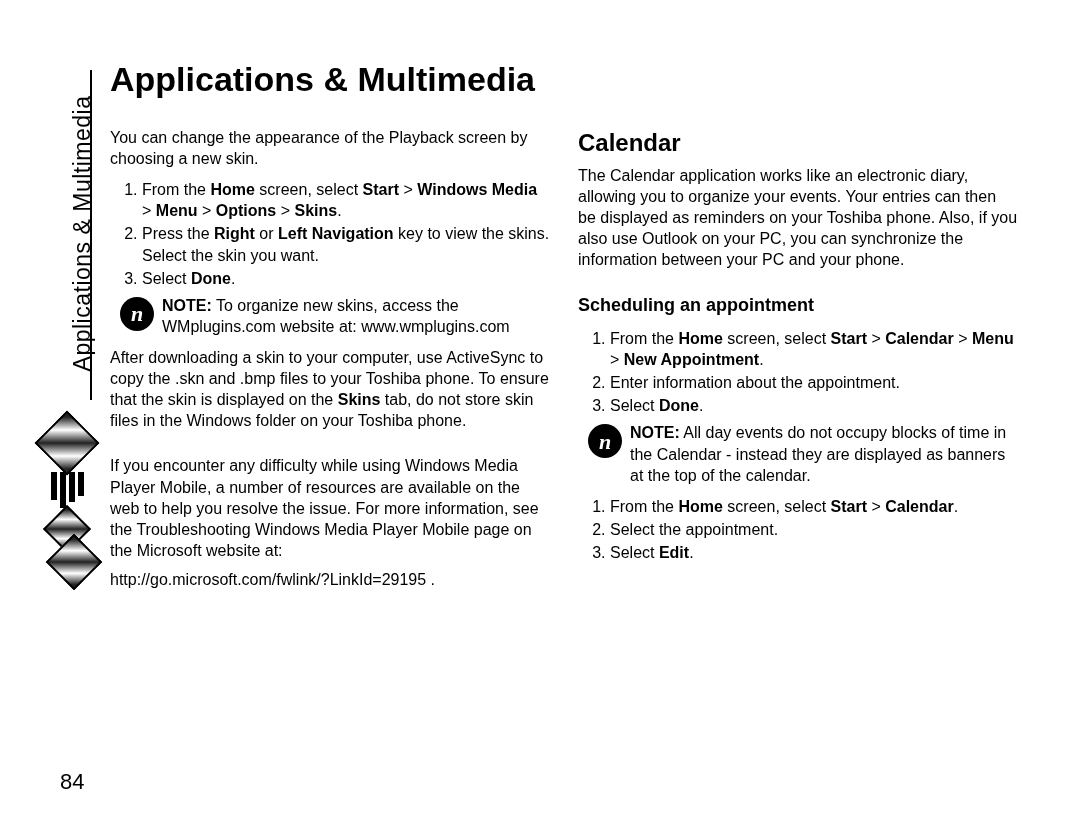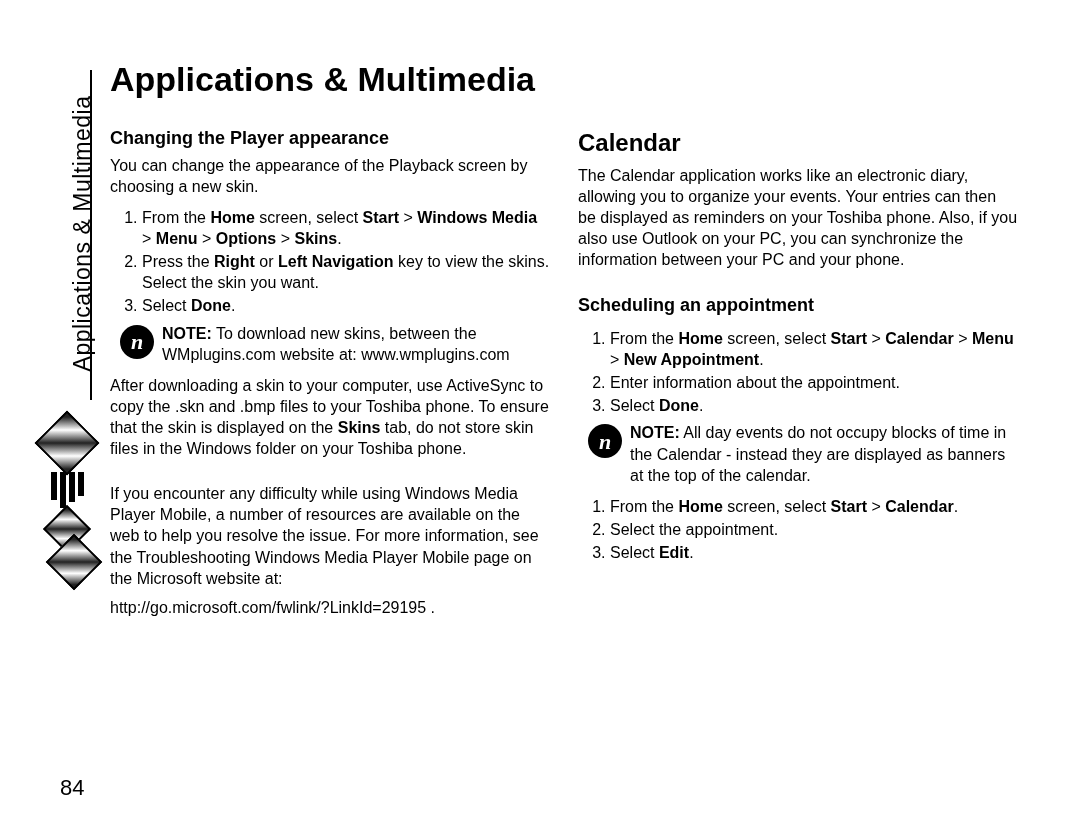--- a/index.html
+++ b/index.html
@@ -58,21 +58,21 @@
     border-radius: 50%; background: #000; color: #fff;
     display: flex; align-items: center; justify-content: center;
     font-style: italic; font-weight: bold; font-size: 22px; font-family: Georgia, serif;
     margin-top: 2px;
   }
   .note-text { flex: 1; }
   .note-text .label { font-weight: bold; text-align: right; }
   .page-number {
     position: absolute;
     left: 60px;
-    bottom: 34px;
+    bottom: 40px;
     font-size: 22px;
   }
   b { font-weight: bold; }
   .sg-diamond {
     width: 46px; height: 46px; transform: rotate(45deg);
     background: linear-gradient(135deg,#222 0,#222 10%,#fff 30%,#222 50%,#fff 70%,#222 90%);
     margin: 0 auto 6px auto;
     box-shadow: inset 0 0 0 2px #000;
   }
   .sg-bars { display:flex; gap:3px; margin:4px auto; width:46px; justify-content:center;}
@@ -99,39 +99,38 @@
     <div class="sg-diamond" style="width:34px;height:34px;"></div>
     <div class="sg-diamond" style="width:40px;height:40px;margin-top:-10px;margin-left:14px;"></div>
   </div>
 
   <h1 class="title">Applications &amp; Multimedia</h1>
 
   <div class="columns">
 
     <div class="col">
 
-      <div class="h3">Changing the Player appearance</div>
       <div class="para">You can change the appearance of the Playback screen by choosing a new skin.</div>
 
       <ol class="list">
         <li>
           <span>From the </span><b>Home</b><span> screen, select </span><b>Start</b><span> &gt; </span><b>Windows Media</b><span> &gt; </span><b>Menu</b><span> &gt; </span><b>Options</b><span> &gt; </span><b>Skins</b><span>.</span>
         </li>
         <li>
           <span>Press the </span><b>Right</b><span> or </span><b>Left Navigation</b><span> key to view the skins. Select the skin you want.</span>
         </li>
         <li>
           <span>Select </span><b>Done</b><span>.</span>
         </li>
       </ol>
 
       <div class="note-row">
         <div class="note-icon">n</div>
         <div class="note-text">
-          <span class="label">NOTE:</span><span> To download new skins, between the WMplugins.com website at: www.wmplugins.com</span>
+          <span class="label">NOTE:</span><span> To organize new skins, access the WMplugins.com website at: www.wmplugins.com</span>
         </div>
       </div>
 
       <div class="para">
         <span>After downloading a skin to your computer, use ActiveSync to copy the .skn and .bmp files to your Toshiba phone. To ensure that the skin is displayed on the </span><b>Skins</b><span> tab, do not store skin files in the Windows folder on your Toshiba phone.</span>
       </div>
 
       <div class="spacer-md"></div>
 
       <div class="para">If you encounter any difficulty while using Windows Media Player Mobile, a number of resources are available on the web to help you resolve the issue. For more information, see the Troubleshooting Windows Media Player Mobile page on the Microsoft website at:</div>

